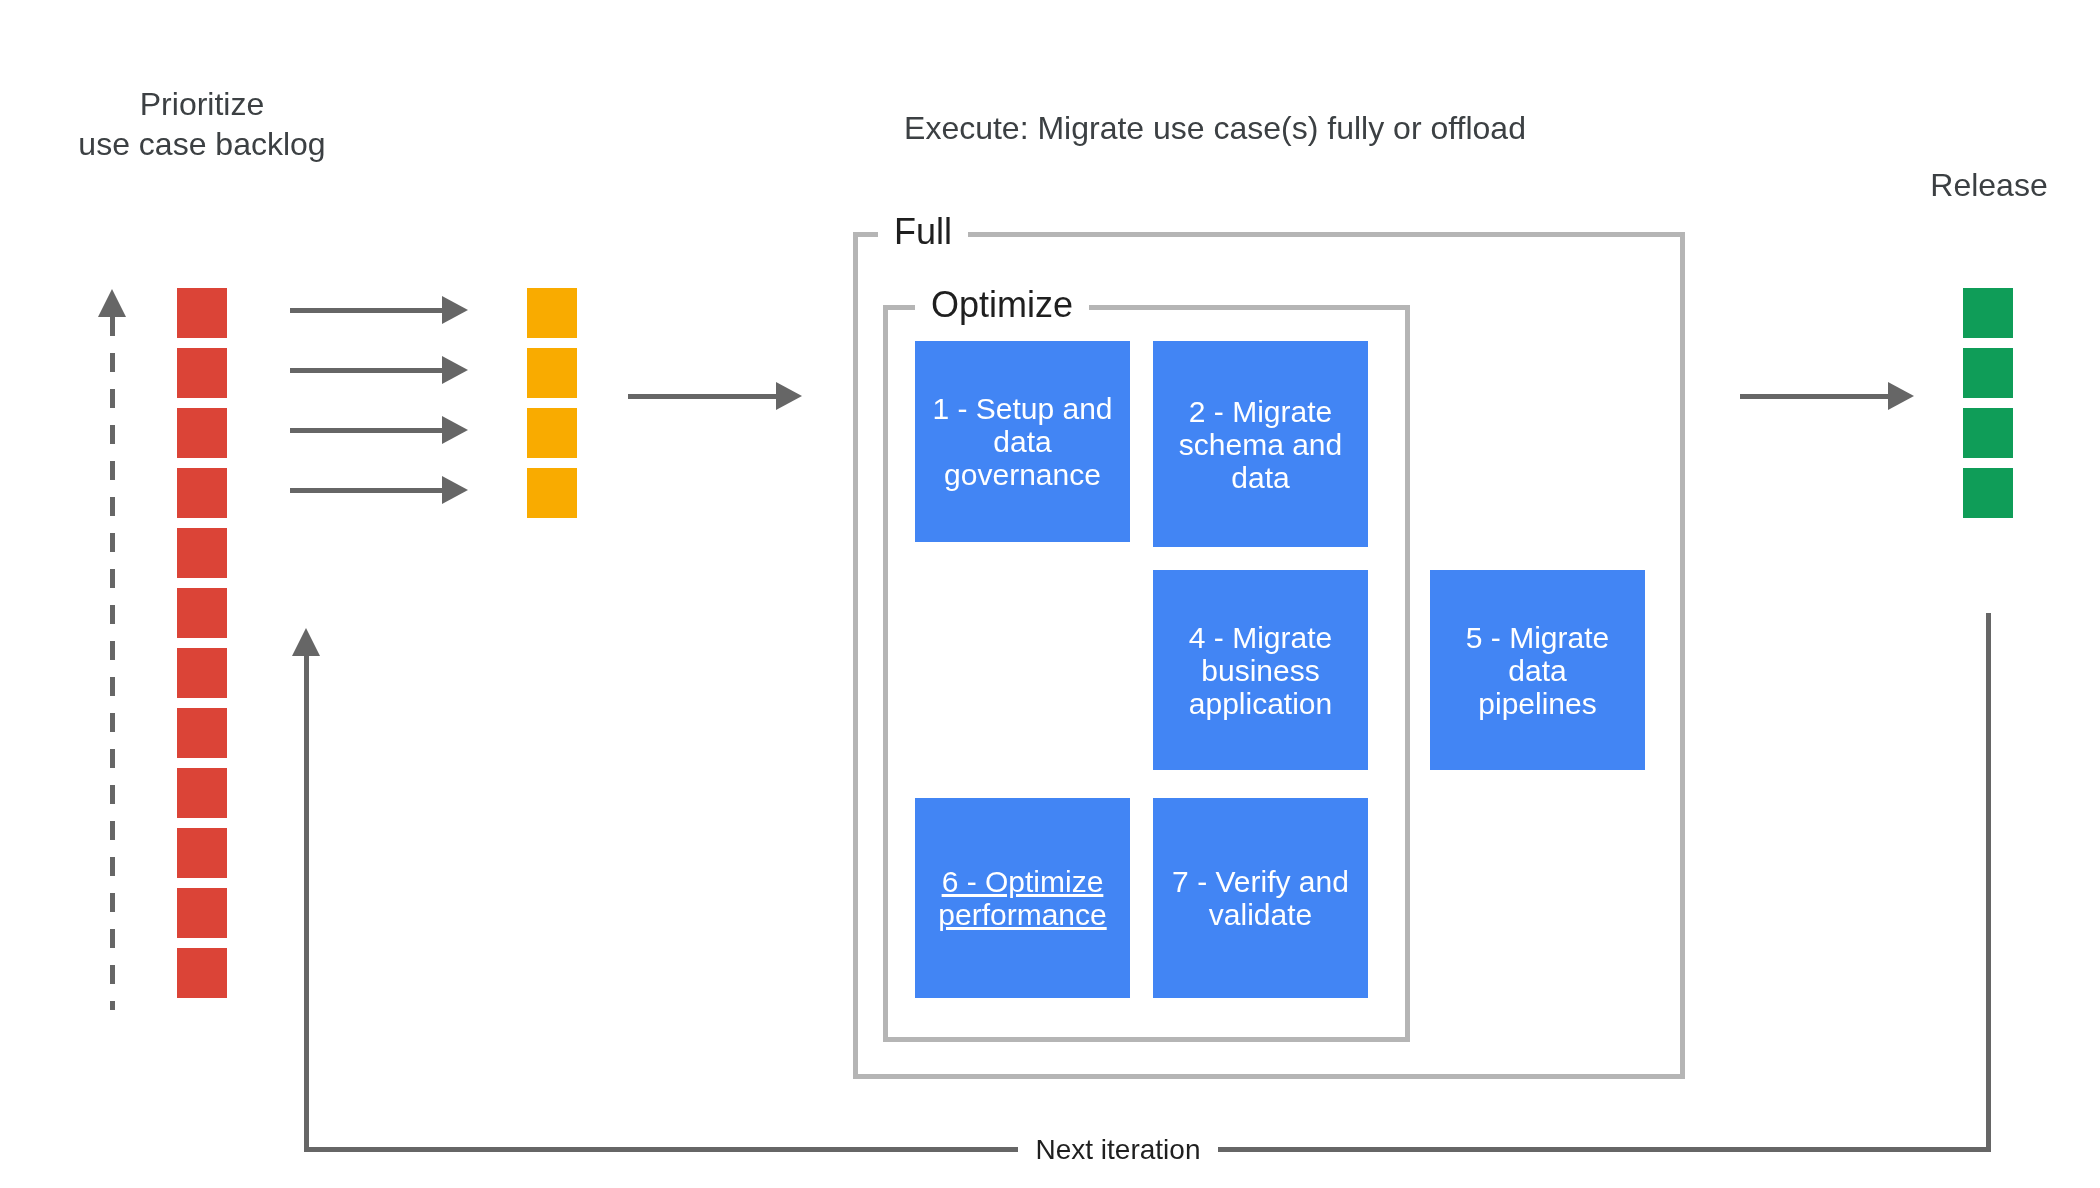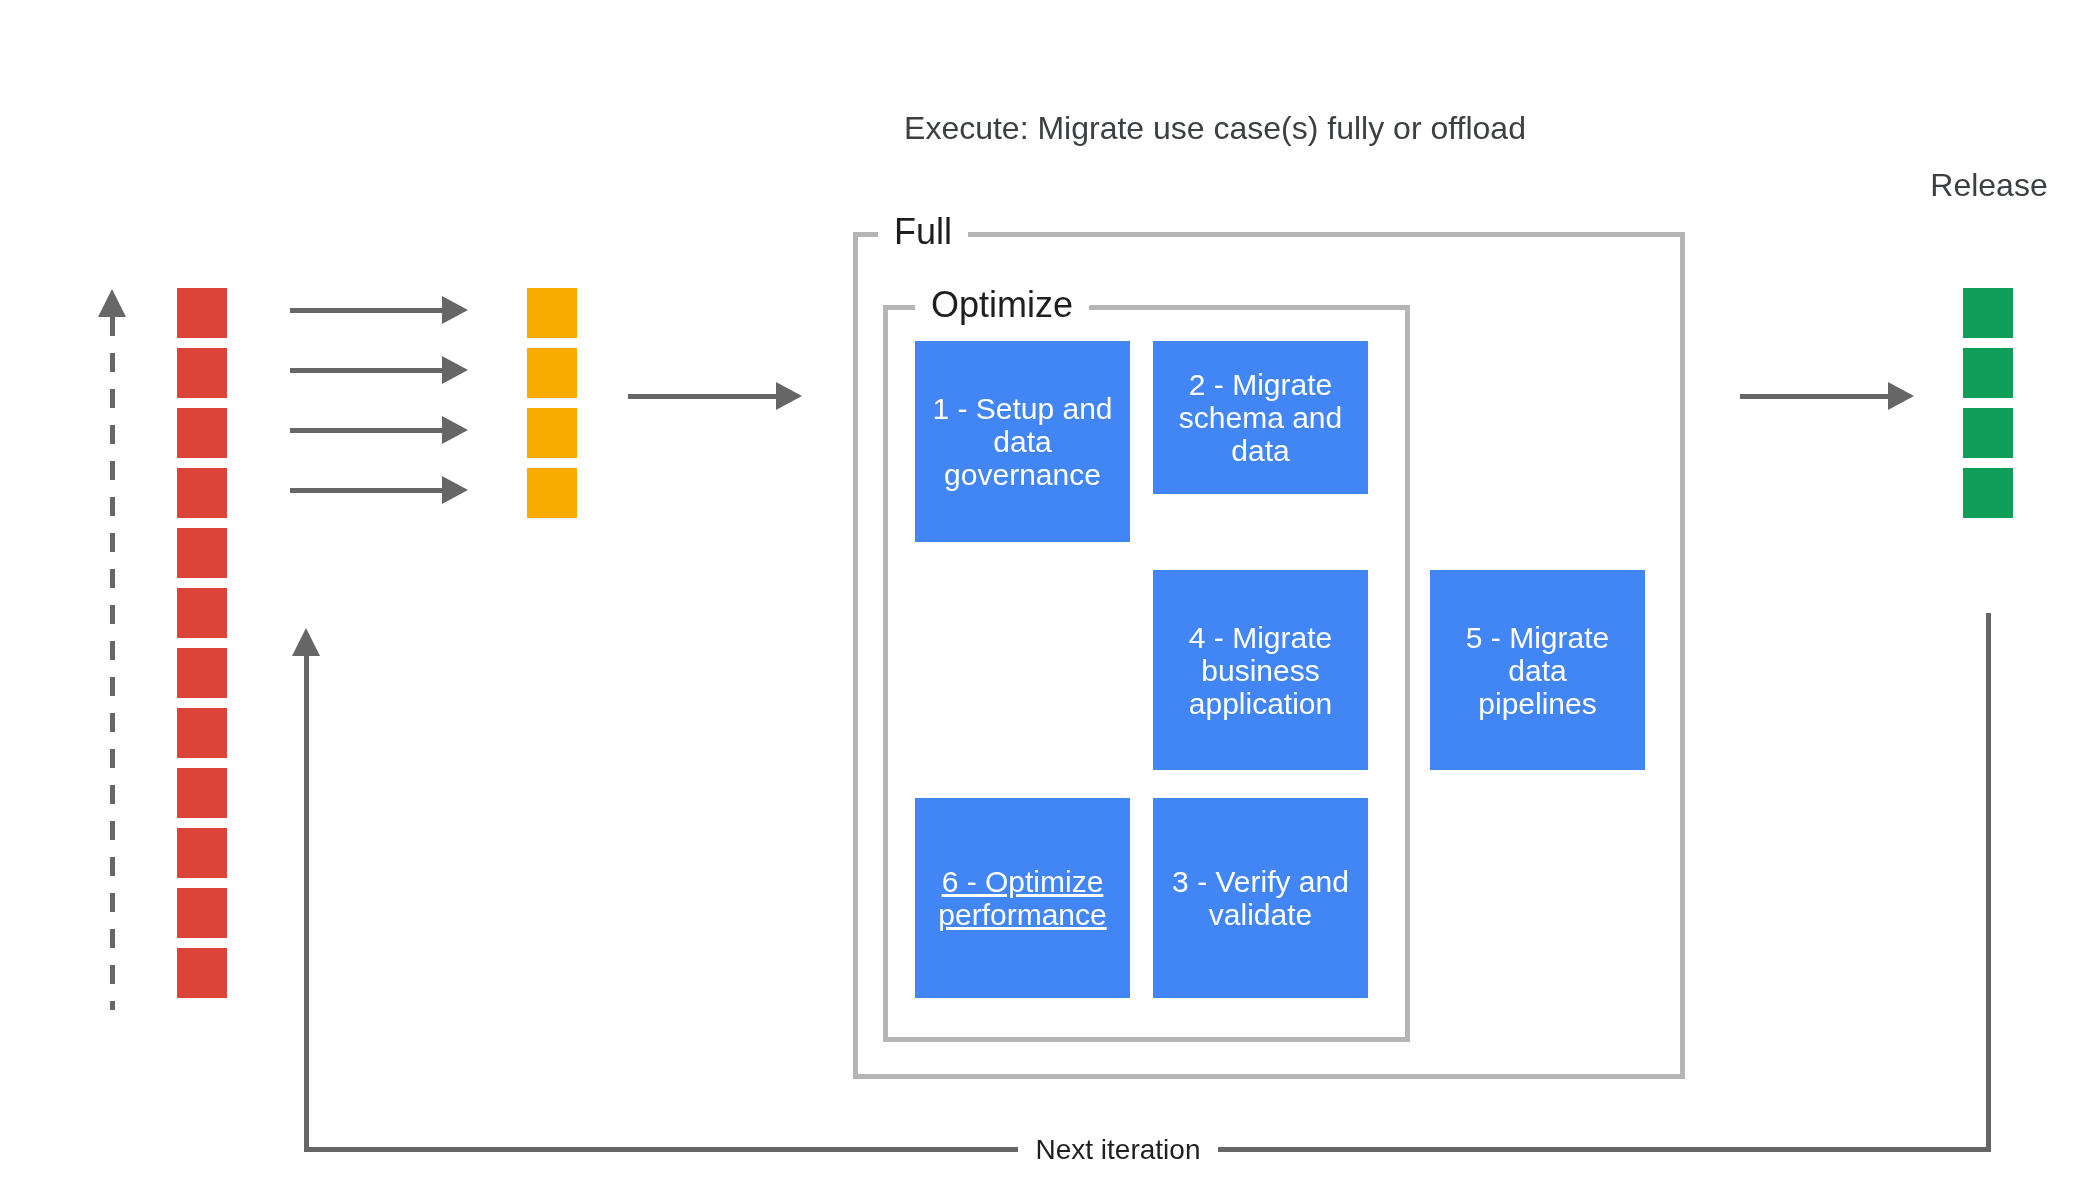--- a/index.html
+++ b/index.html
@@ -84,21 +84,21 @@
   .step {
     position:absolute; width:215px; height:200px;
     background:var(--step-blue);
     color:var(--step-text);
     font-size:30px; line-height:33px;
     display:flex; align-items:center; justify-content:center;
     text-align:center; white-space:pre-line;
     z-index:2;
   }
   #step-1 { left:915px;  top:341px; height:201px; }
-  #step-2 { left:1153px; top:341px; height:153px; }
+  #step-2 { left:1153px; top:341px; height:206px; }
   #step-3 { left:915px;  top:570px; }
   #step-4 { left:1153px; top:570px; }
   #step-5 { left:1430px; top:570px; }
   #step-6 { left:915px;  top:798px;text-decoration:underline; }
   #step-7 { left:1153px; top:798px; }
 
   
   #loop-head   { left:292px;  top:628px; }
   #loop-vleft  { left:304px;  top:655px; height:497px; }
   #loop-hbot   { left:304px;  top:1147px; width:1687px; }
@@ -108,20 +108,22 @@
     background:#ffffff; text-align:center;
     font-size:28px; line-height:42px; font-weight:500;
     color:var(--frame-label-text); z-index:3;
   }
 </style>
 </head>
 <body>
 
 <div id="stage">
 
+  <div class="header" id="h-prioritize">Prioritize
+use case backlog</div>
   <div class="header" id="h-execute">Execute: Migrate use case(s) fully or offload</div>
   <div class="header" id="h-release">Release</div>
 
   <div class="head-up" id="dash-head"></div>
   <div class="vdash" id="dash-line"></div>
 
   <div class="sq-col" id="col-backlog">
       <div class="sq"></div>
       <div class="sq"></div>
       <div class="sq"></div>
@@ -172,21 +174,21 @@
 schema and
 data</div>
   <div class="step" id="step-4">4 - Migrate
 business
 application</div>
   <div class="step" id="step-5">5 - Migrate
 data
 pipelines</div>
   <div class="step" id="step-6">6 - Optimize
 performance</div>
-  <div class="step" id="step-7">3 - Verify and
+  <div class="step" id="step-7">7 - Verify and
 validate</div>
 
   <div class="hline" id="rel-line"></div>
   <div class="head-right" id="rel-head"></div>
 
   <div class="vline" id="loop-vright"></div>
   <div class="hline" id="loop-hbot"></div>
   <div class="vline" id="loop-vleft"></div>
   <div class="head-up" id="loop-head"></div>
   <div id="loop-label">Next iteration</div>

